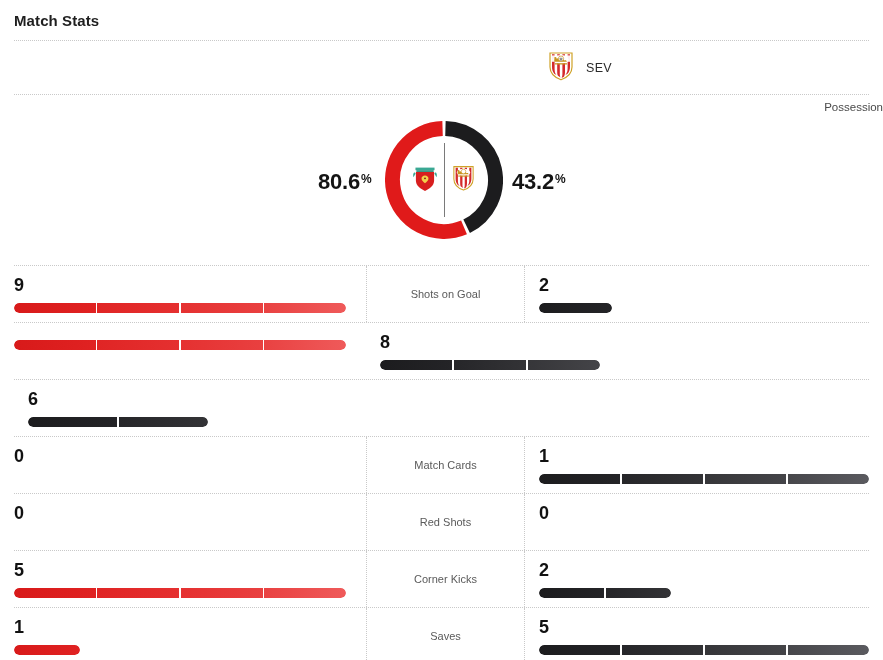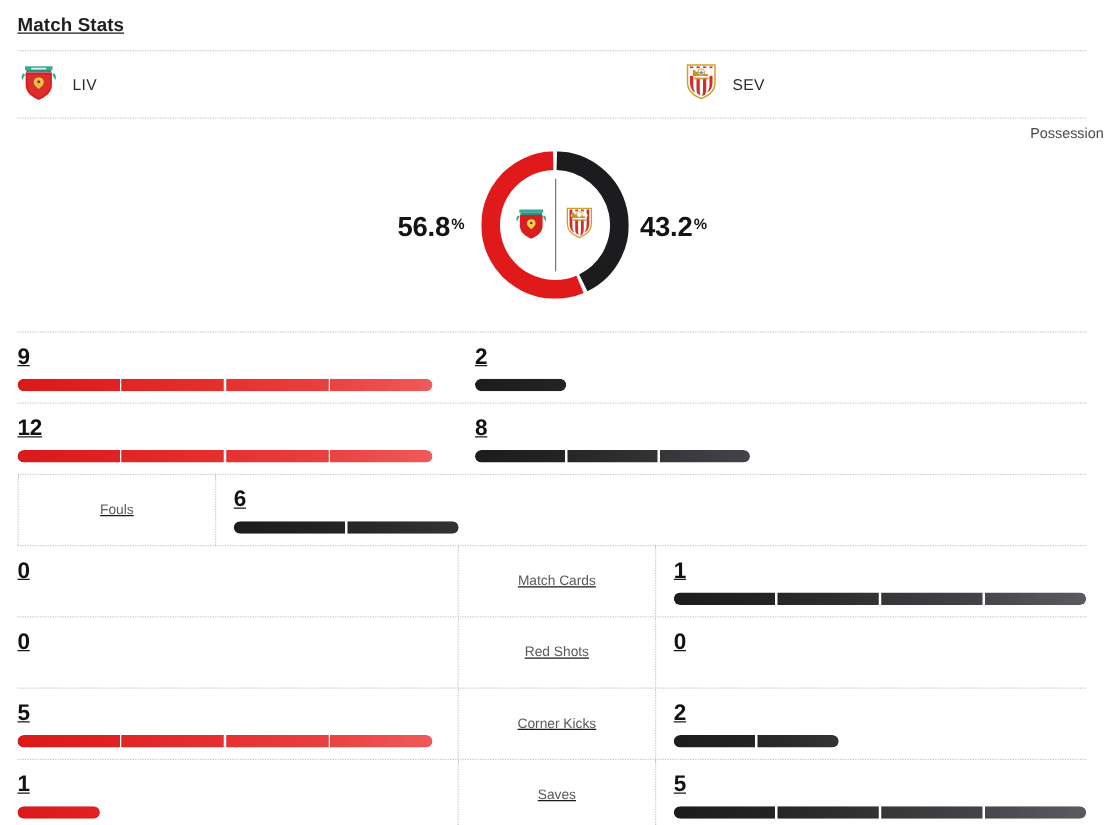--- a/index.html
+++ b/index.html
@@ -9,21 +9,21 @@
   }
   body {
     width: 883px;
     height: 660px;
     font-family: "Liberation Sans", "DejaVu Sans", sans-serif;
     color: #1a1a1a;
     overflow: hidden;
     position: relative;
   }
 
-  .page { width: 883px; height: 657px; position: relative; text-decoration: underline; }
+  .page { width: 883px; height: 657px; position: relative; }
 
   
   .header {
     height: 40px;
     display: flex;
     align-items: center;
     padding-left: 14px;
     box-sizing: border-box;
   }
   .header-title {
@@ -208,37 +208,20 @@
 
 <div class="page">
 
   <div class="header">
     <div class="header-title">Match Stats</div>
   </div>
   <hr class="dotted-hr">
 
   <div class="teams-row">
 
-    <div class="team team-home">
-      <span class="crest">
-        <svg width="30" height="32" viewBox="0 0 30 32">
-          <path d="M4 4 h22 v3 h-22 z" fill="#3aa893"></path>
-          <path d="M5 7 h20 v2 h-20 z" fill="#2f8e7c"></path>
-          <path d="M4.5 9 h21 v10 c0 6 -5 9.5 -10.5 12 C9.5 28.5 4.5 25 4.5 19 z" fill="#d81e1e"></path>
-          <path d="M6 10.5 h18 v8.5 c0 5 -4.3 8 -9 10.2 C10.3 27 6 24 6 19 z" fill="#e23a3a" opacity=".55"></path>
-          <path d="M15 13 c2.4 0 4 1.5 4 3.6 c0 2.4 -2 3.6 -4 5.6 c-2 -2 -4 -3.2 -4 -5.6 C11 14.5 12.6 13 15 13 z" fill="#f2d14a"></path>
-          <path d="M15 14.3 c1.8 0 3 1.1 3 2.6 c0 1.8 -1.6 2.8 -3 4.3 c-1.4 -1.5 -3 -2.5 -3 -4.3 c0 -1.5 1.2 -2.6 3 -2.6 z" fill="#e8b93a"></path>
-          <circle cx="15" cy="16.4" r="1.1" fill="#8d1414"></circle>
-          <path d="M2.5 9.5 c-1.4 1.6 -1.6 4 -0.6 5.6 c0.8 -1.9 1.4 -3.3 2.4 -4.4 z" fill="#3aa893"></path>
-          <path d="M27.5 9.5 c1.4 1.6 1.6 4 0.6 5.6 c-0.8 -1.9 -1.4 -3.3 -2.4 -4.4 z" fill="#3aa893"></path>
-          <path d="M9 5.2 h12 v1.4 h-12 z" fill="#ffffff" opacity=".85"></path>
-        </svg>
-      </span>
-      <span class="team-name">LIV</span>
-    </div>
 
     <div class="team team-away">
       <span class="crest">
         <svg width="26" height="32" viewBox="0 0 26 32">
           <path d="M2 3 h22 v14 c0 7 -5.6 10.8 -11 12.8 C7.6 27.8 2 24 2 17 z" fill="#ffffff" stroke="#cfa227" stroke-width="1.2"></path>
           <g>
             <path d="M4 4.2 h2.6 v13 c0 5.2 0.4 6.2 2.2 8.1 l-2.6 -1.6 C4.6 21.4 4 19.6 4 16.8 z" fill="#d42b2b"></path>
             <path d="M9.2 4.2 h2.6 v19.3 c0 2 0.2 3 0.8 4 l-2.6 -1.7 c-0.6 -1 -0.8 -2.2 -0.8 -4.1 z" fill="#d42b2b"></path>
             <path d="M14.4 4.2 h2.6 v17.5 c0 2.3 -0.3 3.6 -1.1 5.1 l-2.3 1.2 c0.6 -1.4 0.8 -2.7 0.8 -4.6 z" fill="#d42b2b"></path>
             <path d="M19.6 4.2 h2.4 v12.6 c0 2.9 -0.7 4.8 -2.4 7 l-2.2 1.3 c1.5 -2 2.2 -3.8 2.2 -6.6 z" fill="#d42b2b"></path>
@@ -253,21 +236,21 @@
       </span>
       <span class="team-name">SEV</span>
     </div>
   </div>
   <hr class="dotted-hr">
 
   <div class="possession">
     <div class="possession-title">Possession</div>
 
     <div class="pct pct-home">
-      <span>56.8</span><span class="sym">%</span>
+      <span>80.6</span><span class="sym">%</span>
     </div>
 
     <div class="donut-wrap">
       <svg class="donut-svg" width="118" height="118" viewBox="0 0 118 118">
         <g transform="translate(59,59)">
           <path id="arc-home" fill="none" stroke="#e01a1a" stroke-width="15" d="M 20.02 47.45 A 51.5 51.5 0 1 1 -1.44 -51.48" stroke-linecap="butt"></path>
           <path id="arc-away" fill="none" stroke="#1c1c1e" stroke-width="15" d="M 1.44 -51.48 A 51.5 51.5 0 0 1 22.64 46.26" stroke-linecap="butt"></path>
         </g>
       </svg>
       <div class="donut-inner-logos">
@@ -314,32 +297,32 @@
           <div class="stat-value">9</div>
           <div class="bar-track">
             <div class="bar bar-home" style="width: 100%;">
               <span class="bar-seg s0"></span>
               <span class="bar-seg s1"></span>
               <span class="bar-seg s2"></span>
               <span class="bar-seg s3"></span>
             </div>
           </div>
         </div>
+        <div class="col-label">Shots on Goal</div>
         <div class="col-away">
           <div class="stat-value">2</div>
           <div class="bar-track">
             <div class="bar bar-away" style="width: 22.2222%;">
               <span class="bar-seg s0"></span>
             </div>
           </div>
         </div>
       </div>
       <div class="stat-row">
         <div class="col-home">
-          <div class="stat-value">12</div>
           <div class="bar-track">
             <div class="bar bar-home" style="width: 100%;">
               <span class="bar-seg s0"></span>
               <span class="bar-seg s1"></span>
               <span class="bar-seg s2"></span>
               <span class="bar-seg s3"></span>
             </div>
           </div>
         </div>
         <div class="col-away">
@@ -347,21 +330,20 @@
           <div class="bar-track">
             <div class="bar bar-away" style="width: 66.6667%;">
               <span class="bar-seg s0"></span>
               <span class="bar-seg s1"></span>
               <span class="bar-seg s2"></span>
             </div>
           </div>
         </div>
       </div>
       <div class="stat-row">
-        <div class="col-label">Fouls</div>
         <div class="col-away">
           <div class="stat-value">6</div>
           <div class="bar-track">
             <div class="bar bar-away" style="width: 54.5455%;">
               <span class="bar-seg s0"></span>
               <span class="bar-seg s1"></span>
             </div>
           </div>
         </div>
       </div>

